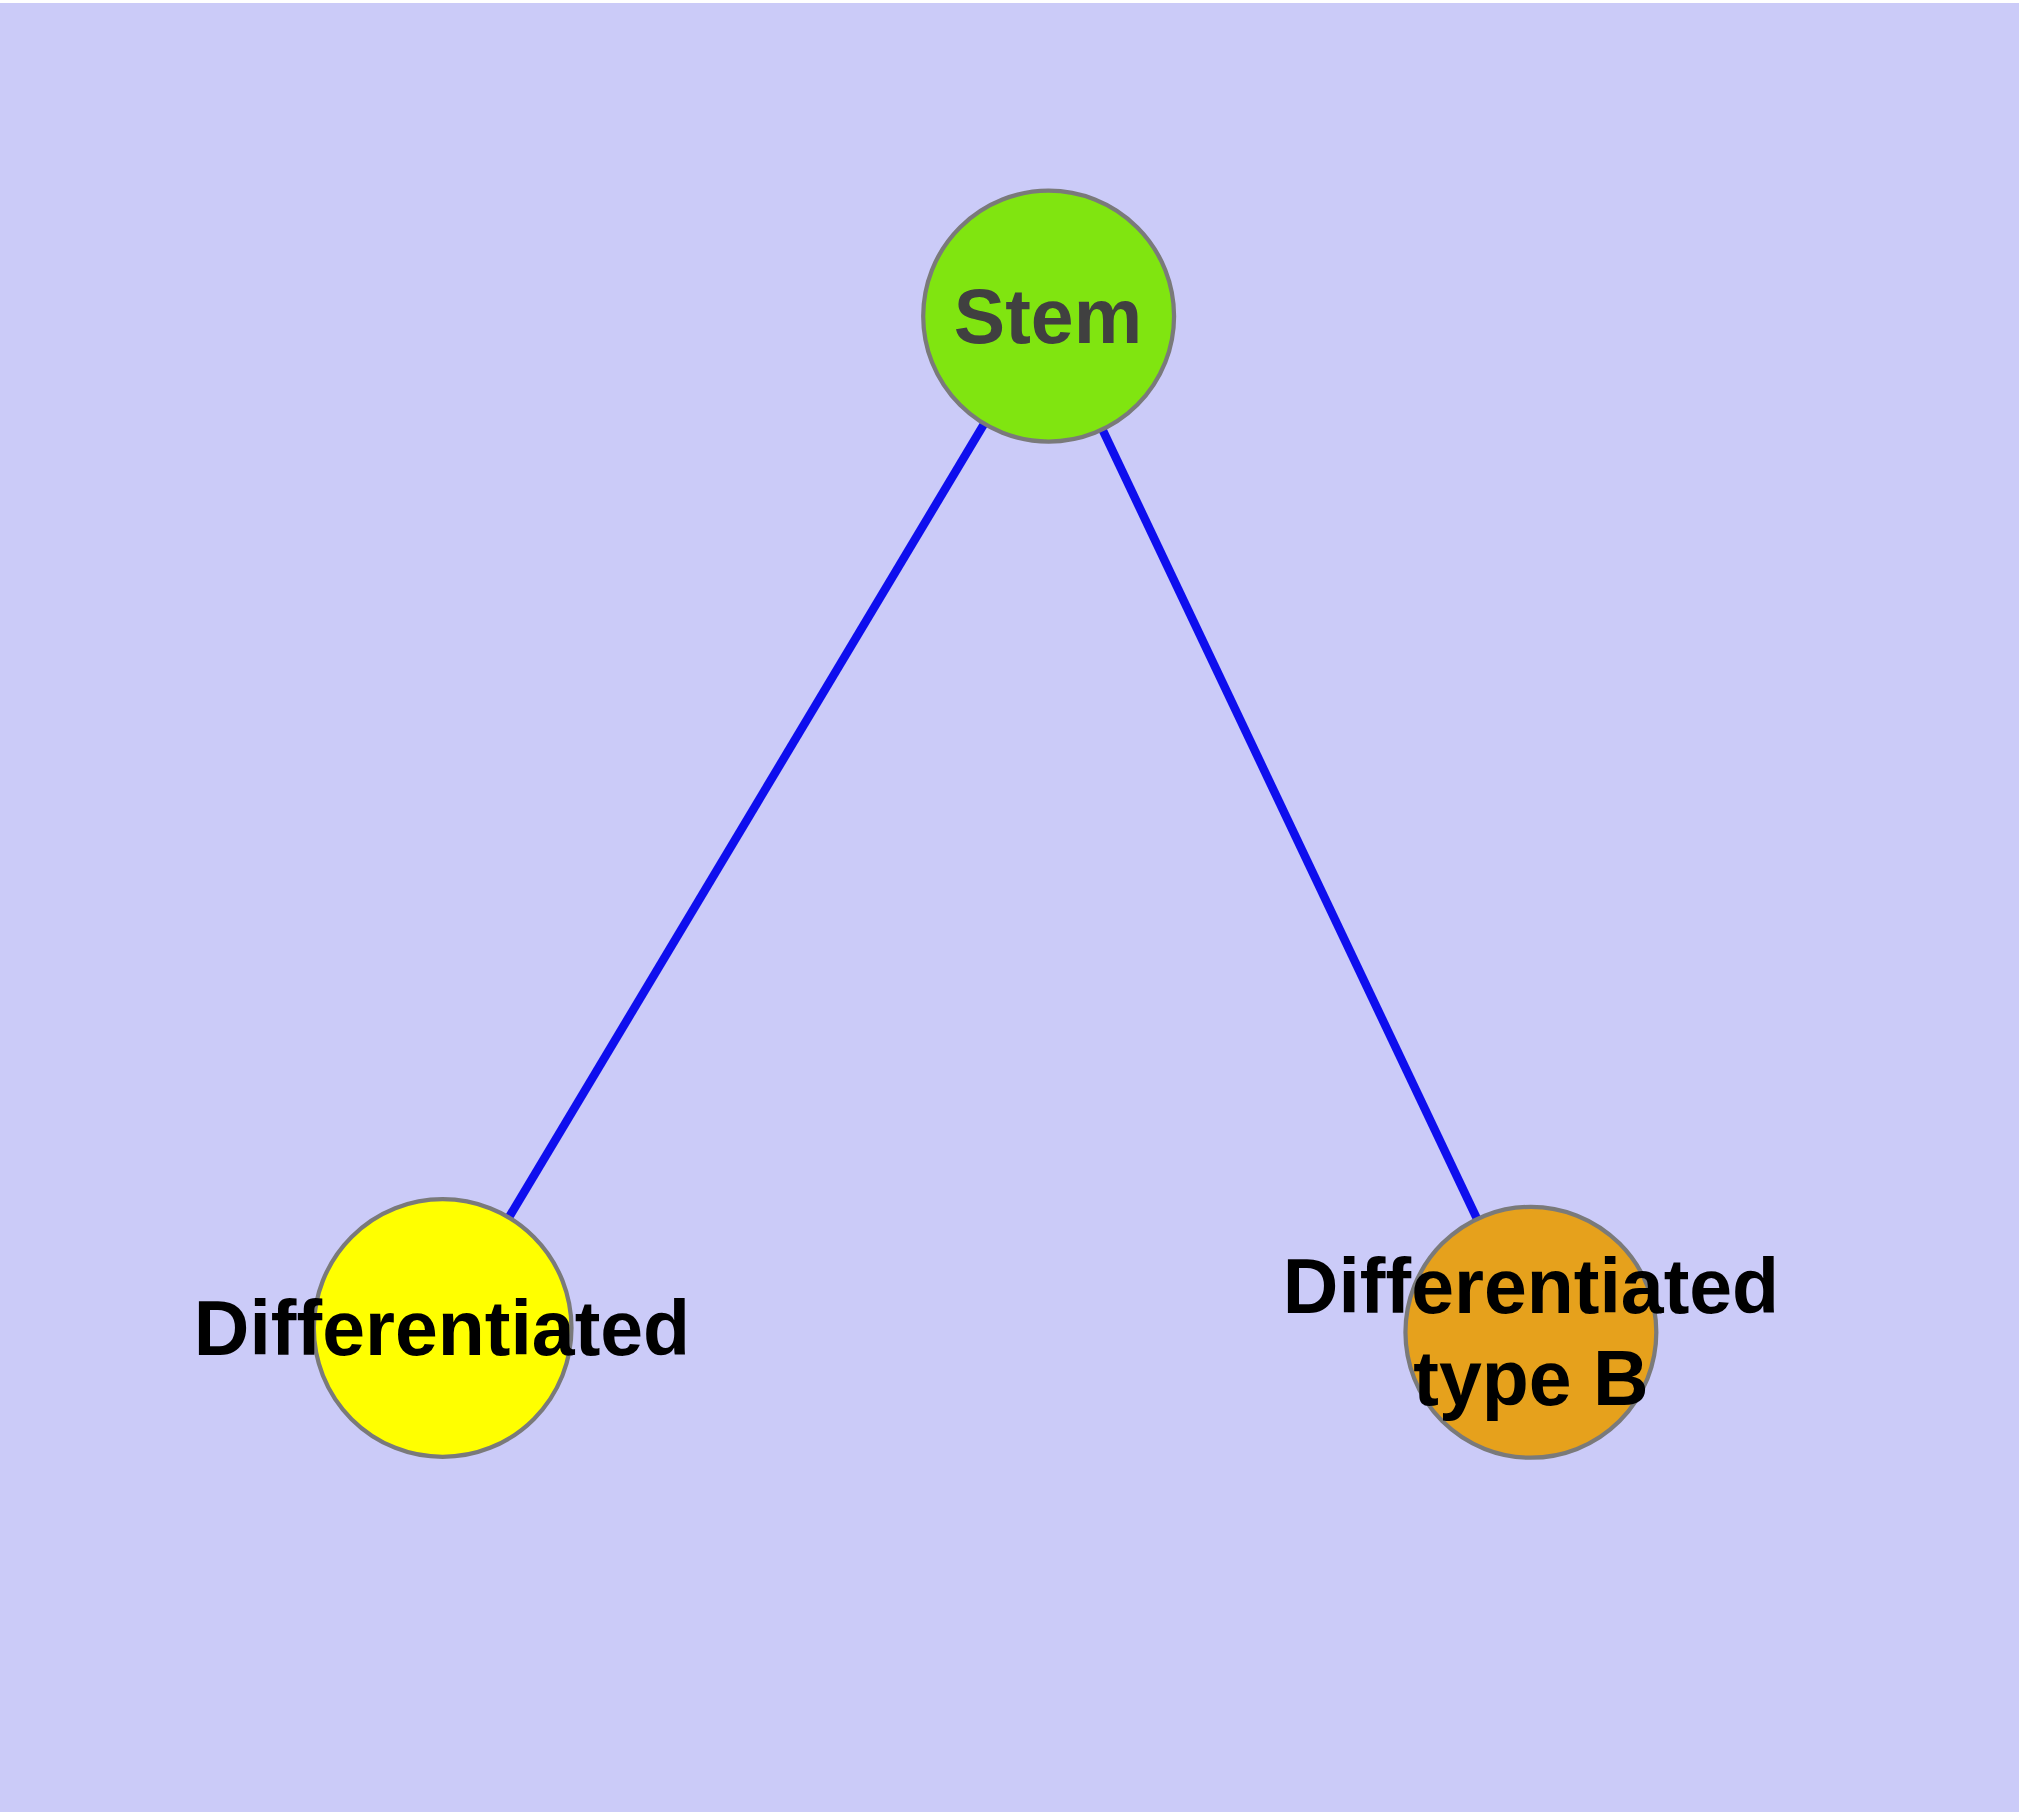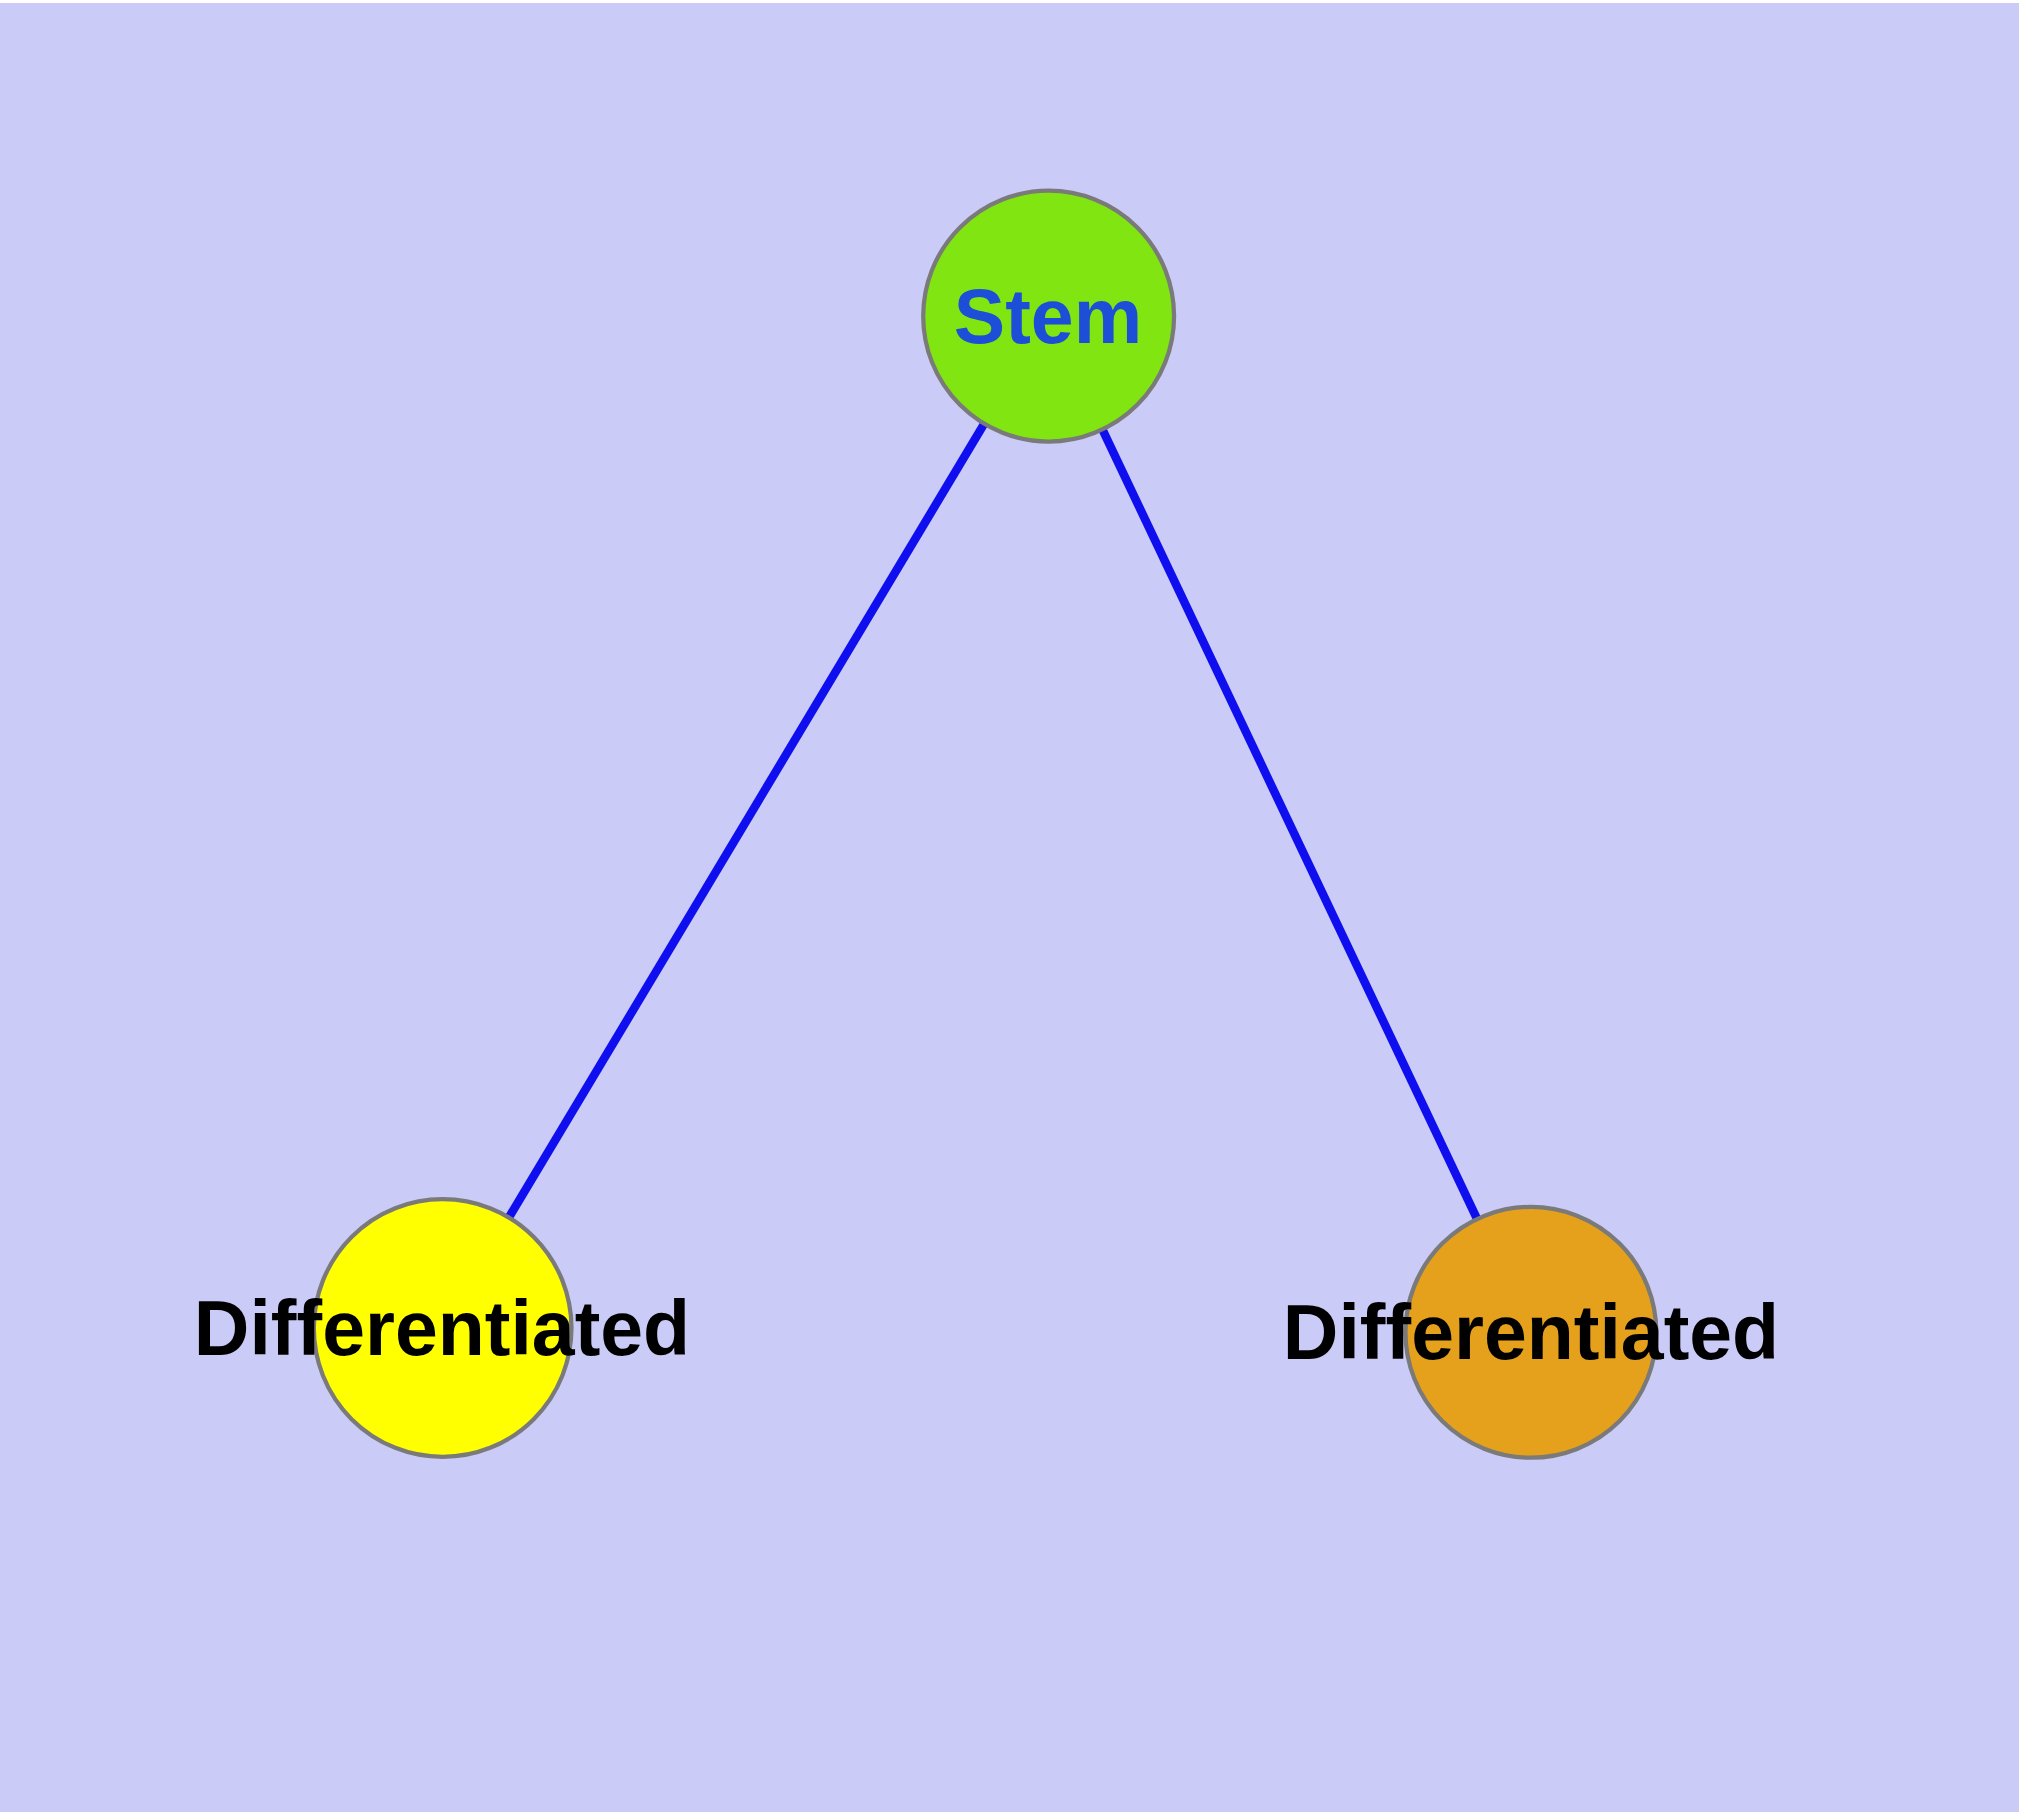--- a/index.html
+++ b/index.html
@@ -42,29 +42,30 @@
   <svg id="graph-svg" width="2021" height="1812" viewBox="0 0 2384 2138">
 
     <line x1="1237" y1="373" x2="522" y2="1567" stroke="#0E0EEE" stroke-width="10"></line>
     <line x1="1237" y1="373" x2="1806" y2="1572" stroke="#0E0EEE" stroke-width="10"></line>
 
     <circle cx="1237" cy="373" r="148" fill="#80E510" stroke="#7A7A7A" stroke-width="5"></circle>
     <circle cx="522" cy="1567" r="152" fill="#FFFF00" stroke="#7A7A7A" stroke-width="5"></circle>
     <circle cx="1806" cy="1572" r="148" fill="#E6A11C" stroke="#7A7A7A" stroke-width="5"></circle>
   </svg>
 
-  <div class="node-label" style="left: 1048px; top: 316px; color: #1d4ed8;">
+  <div class="node-label" style="left: 1048px; top: 316px; color: #404040;">
     <span>Stem</span>
   </div>
 
   <div class="node-label" style="left: 442px; top: 1328px; color: rgb(0, 0, 0);">
     <span>Differentiated</span>
   </div>
 
   <div class="node-label" style="left: 1531px; top: 1332px; color: rgb(0, 0, 0);">
     <span>Differentiated</span>
+    <span>type B</span>
   </div>
 
   <div class="frame-top" style="background: rgb(255, 255, 255);"></div>
   <div class="frame-right" style="background: rgb(255, 255, 255);"></div>
 
 </div>
 
 
 </body></html>

